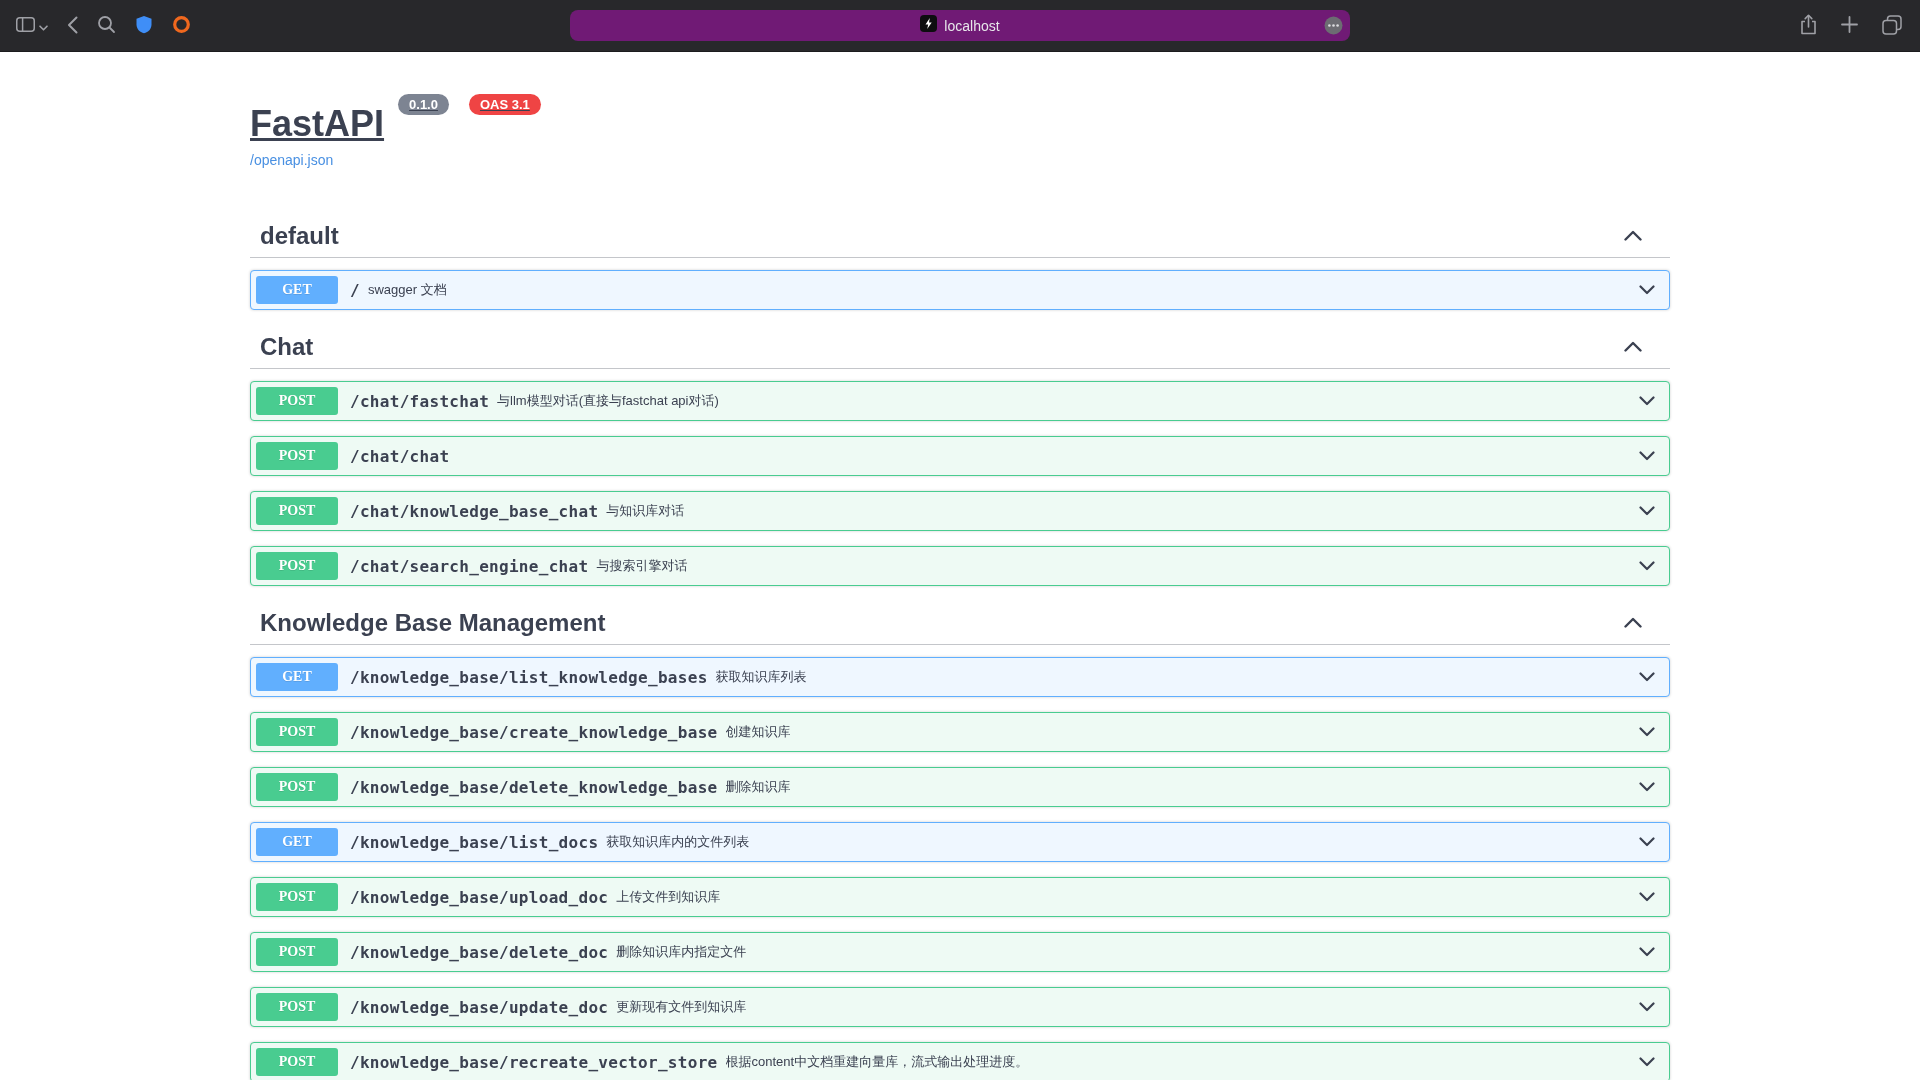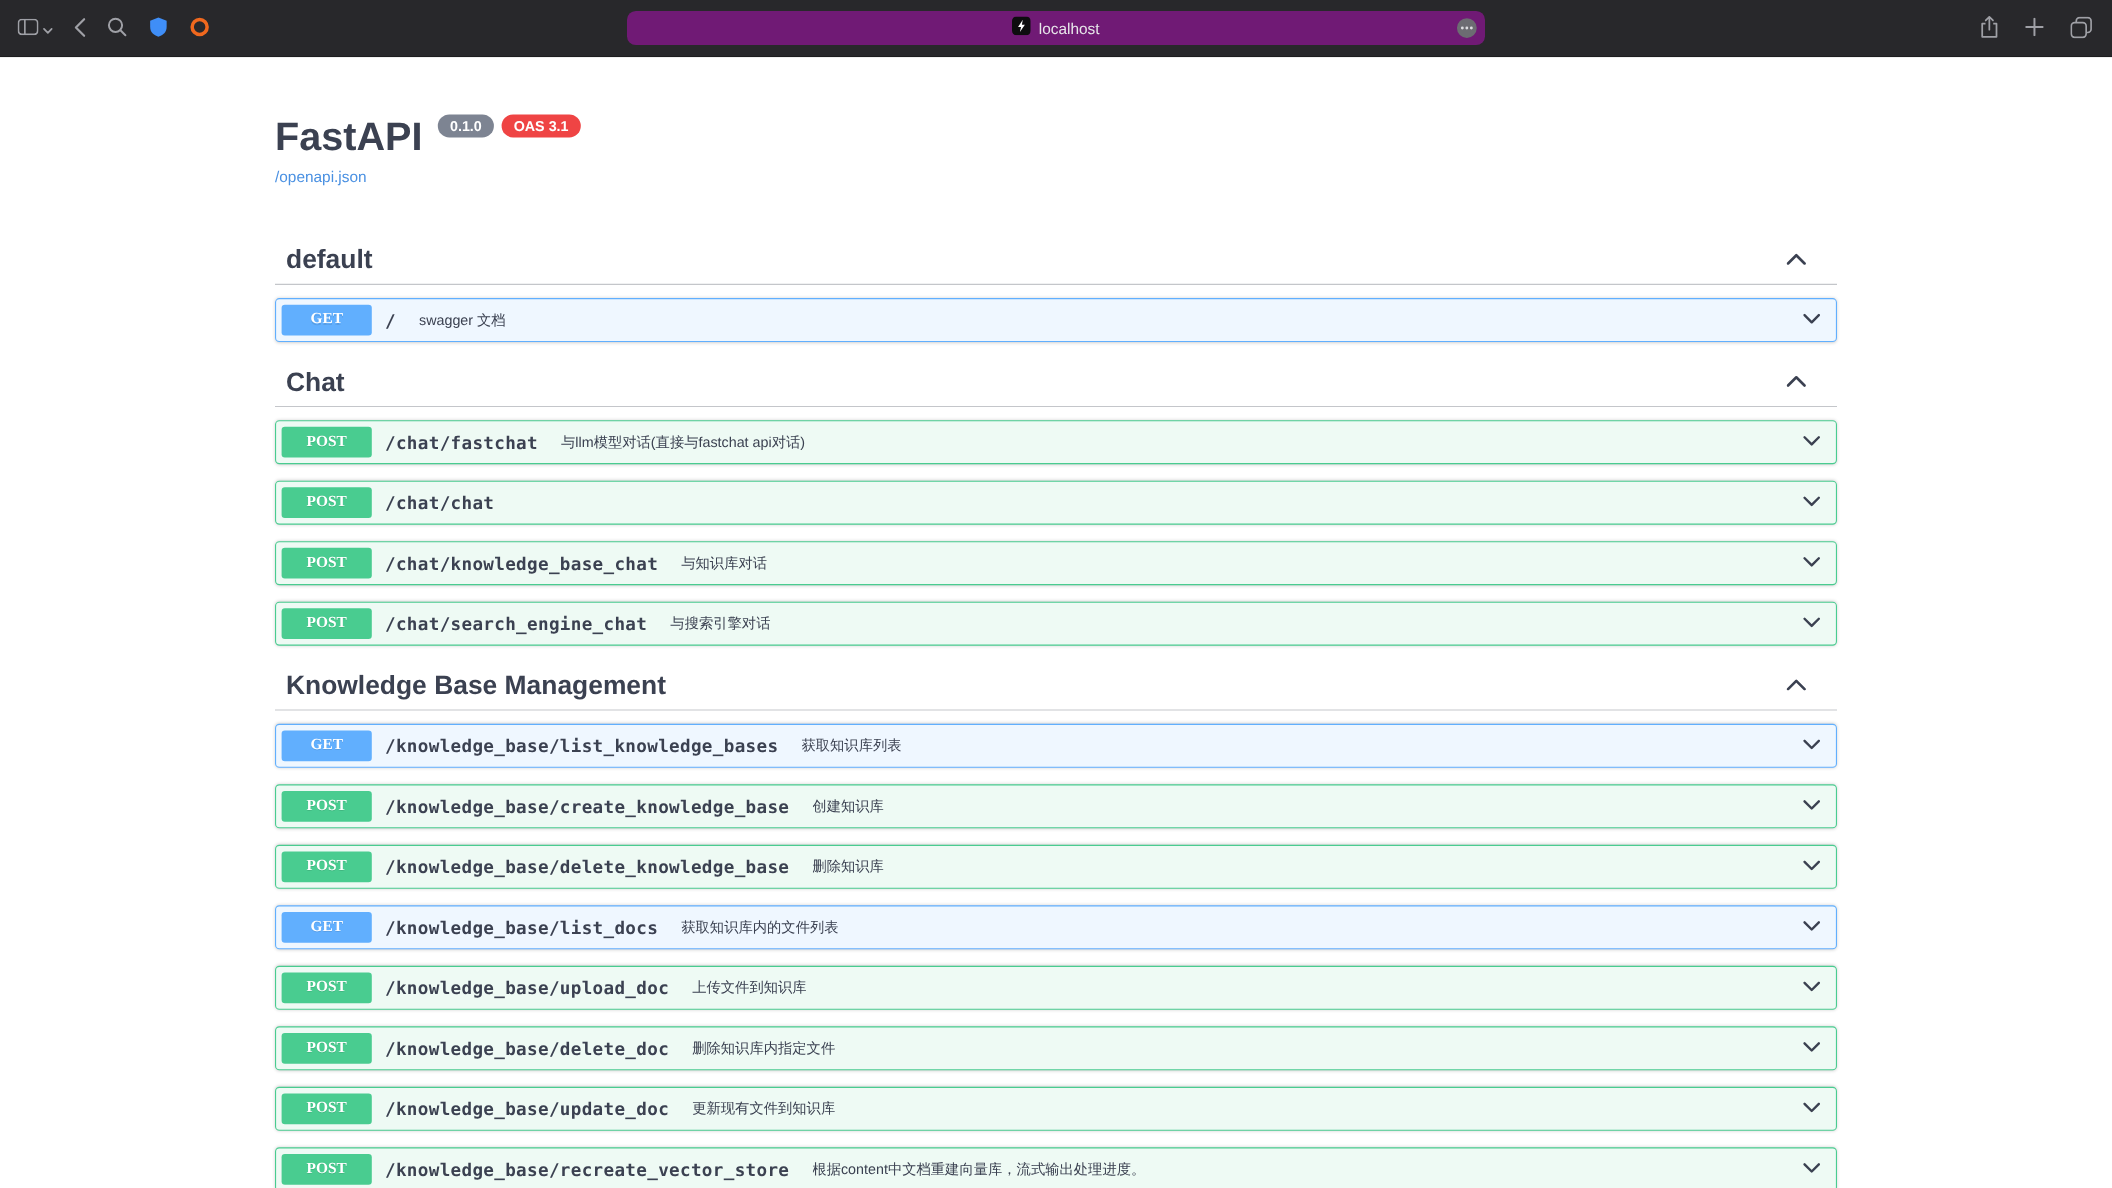--- a/index.html
+++ b/index.html
@@ -21,22 +21,22 @@
              cursor:text; }
   .url-text { color:#e7e7ea; font-size:14px; }
   .url-ext { position:absolute; right:7px; top:6px; cursor:pointer; }
 
   
   .page { position:absolute; top:52px; left:0; width:1920px; height:1028px;
           background:#ffffff; overflow:hidden; }
   .container { width:1420px; margin:0 auto; padding-top:52px; }
 
   .api-title { font-size:36px; line-height:40px; font-weight:bold; color:#3b4151;
-               display:flex; align-items:center; }
-  .badges { display:inline-flex; gap:7px; margin-left:14px; position:relative; top:-10px; }
+               display:flex; align-items:flex-start;text-decoration:underline; }
+  .badges { display:inline-flex; gap:20px; margin-left:14px; position:relative; top:-10px; }
   .badge { color:#fff; font-size:13px; font-weight:bold; line-height:13px;
            padding:4px 11px; border-radius:20px; }
   .spec-link { display:inline-block; margin-top:8px; font-size:14px; line-height:17px;
                color:#4990e2; text-decoration:none; cursor:pointer; }
 
   #sections { margin-top:45px; }
   .tag-section { margin-bottom:2px; }
   .tag-header { display:flex; align-items:center; padding:8px 10px;
                 border-bottom:1px solid rgba(59,65,81,.3); margin-bottom:12px;
                 cursor:pointer; }
@@ -46,21 +46,21 @@
   .opblock { display:flex; align-items:center; height:40px; margin-bottom:15px;
              padding:5px 14px 5px 5px; border-radius:4px; border:1px solid;
              box-shadow:0 0 3px rgba(0,0,0,.19); cursor:pointer; }
   .opblock .method { min-width:82px; text-align:center; color:#fff;
                      font-size:14px; font-weight:bold; line-height:14px;
                      padding:7px 0; border-radius:3px;
                      text-shadow:0 1px 0 rgba(0,0,0,.1);font-family:Liberation Serif, serif; }
   .opblock .path { font-family:"DejaVu Sans Mono","Liberation Mono",monospace;
                    font-weight:bold; font-size:16px; color:#3b4151;
                    margin-left:12px; letter-spacing:.3px; white-space:nowrap; }
-  .opblock .summary { font-size:13px; color:#3b4151; margin-left:21px; flex:1;
+  .opblock .summary { font-size:13px; color:#3b4151; margin-left:8px; flex:1;
                       white-space:nowrap; overflow:hidden; }
   .opblock .op-arrow { margin-left:auto; display:flex; align-items:center; }
 </style>
 </head>
 <body>
 
 <div class="chrome">
 
   <div class="chrome-left">
     <button class="tool-btn">

